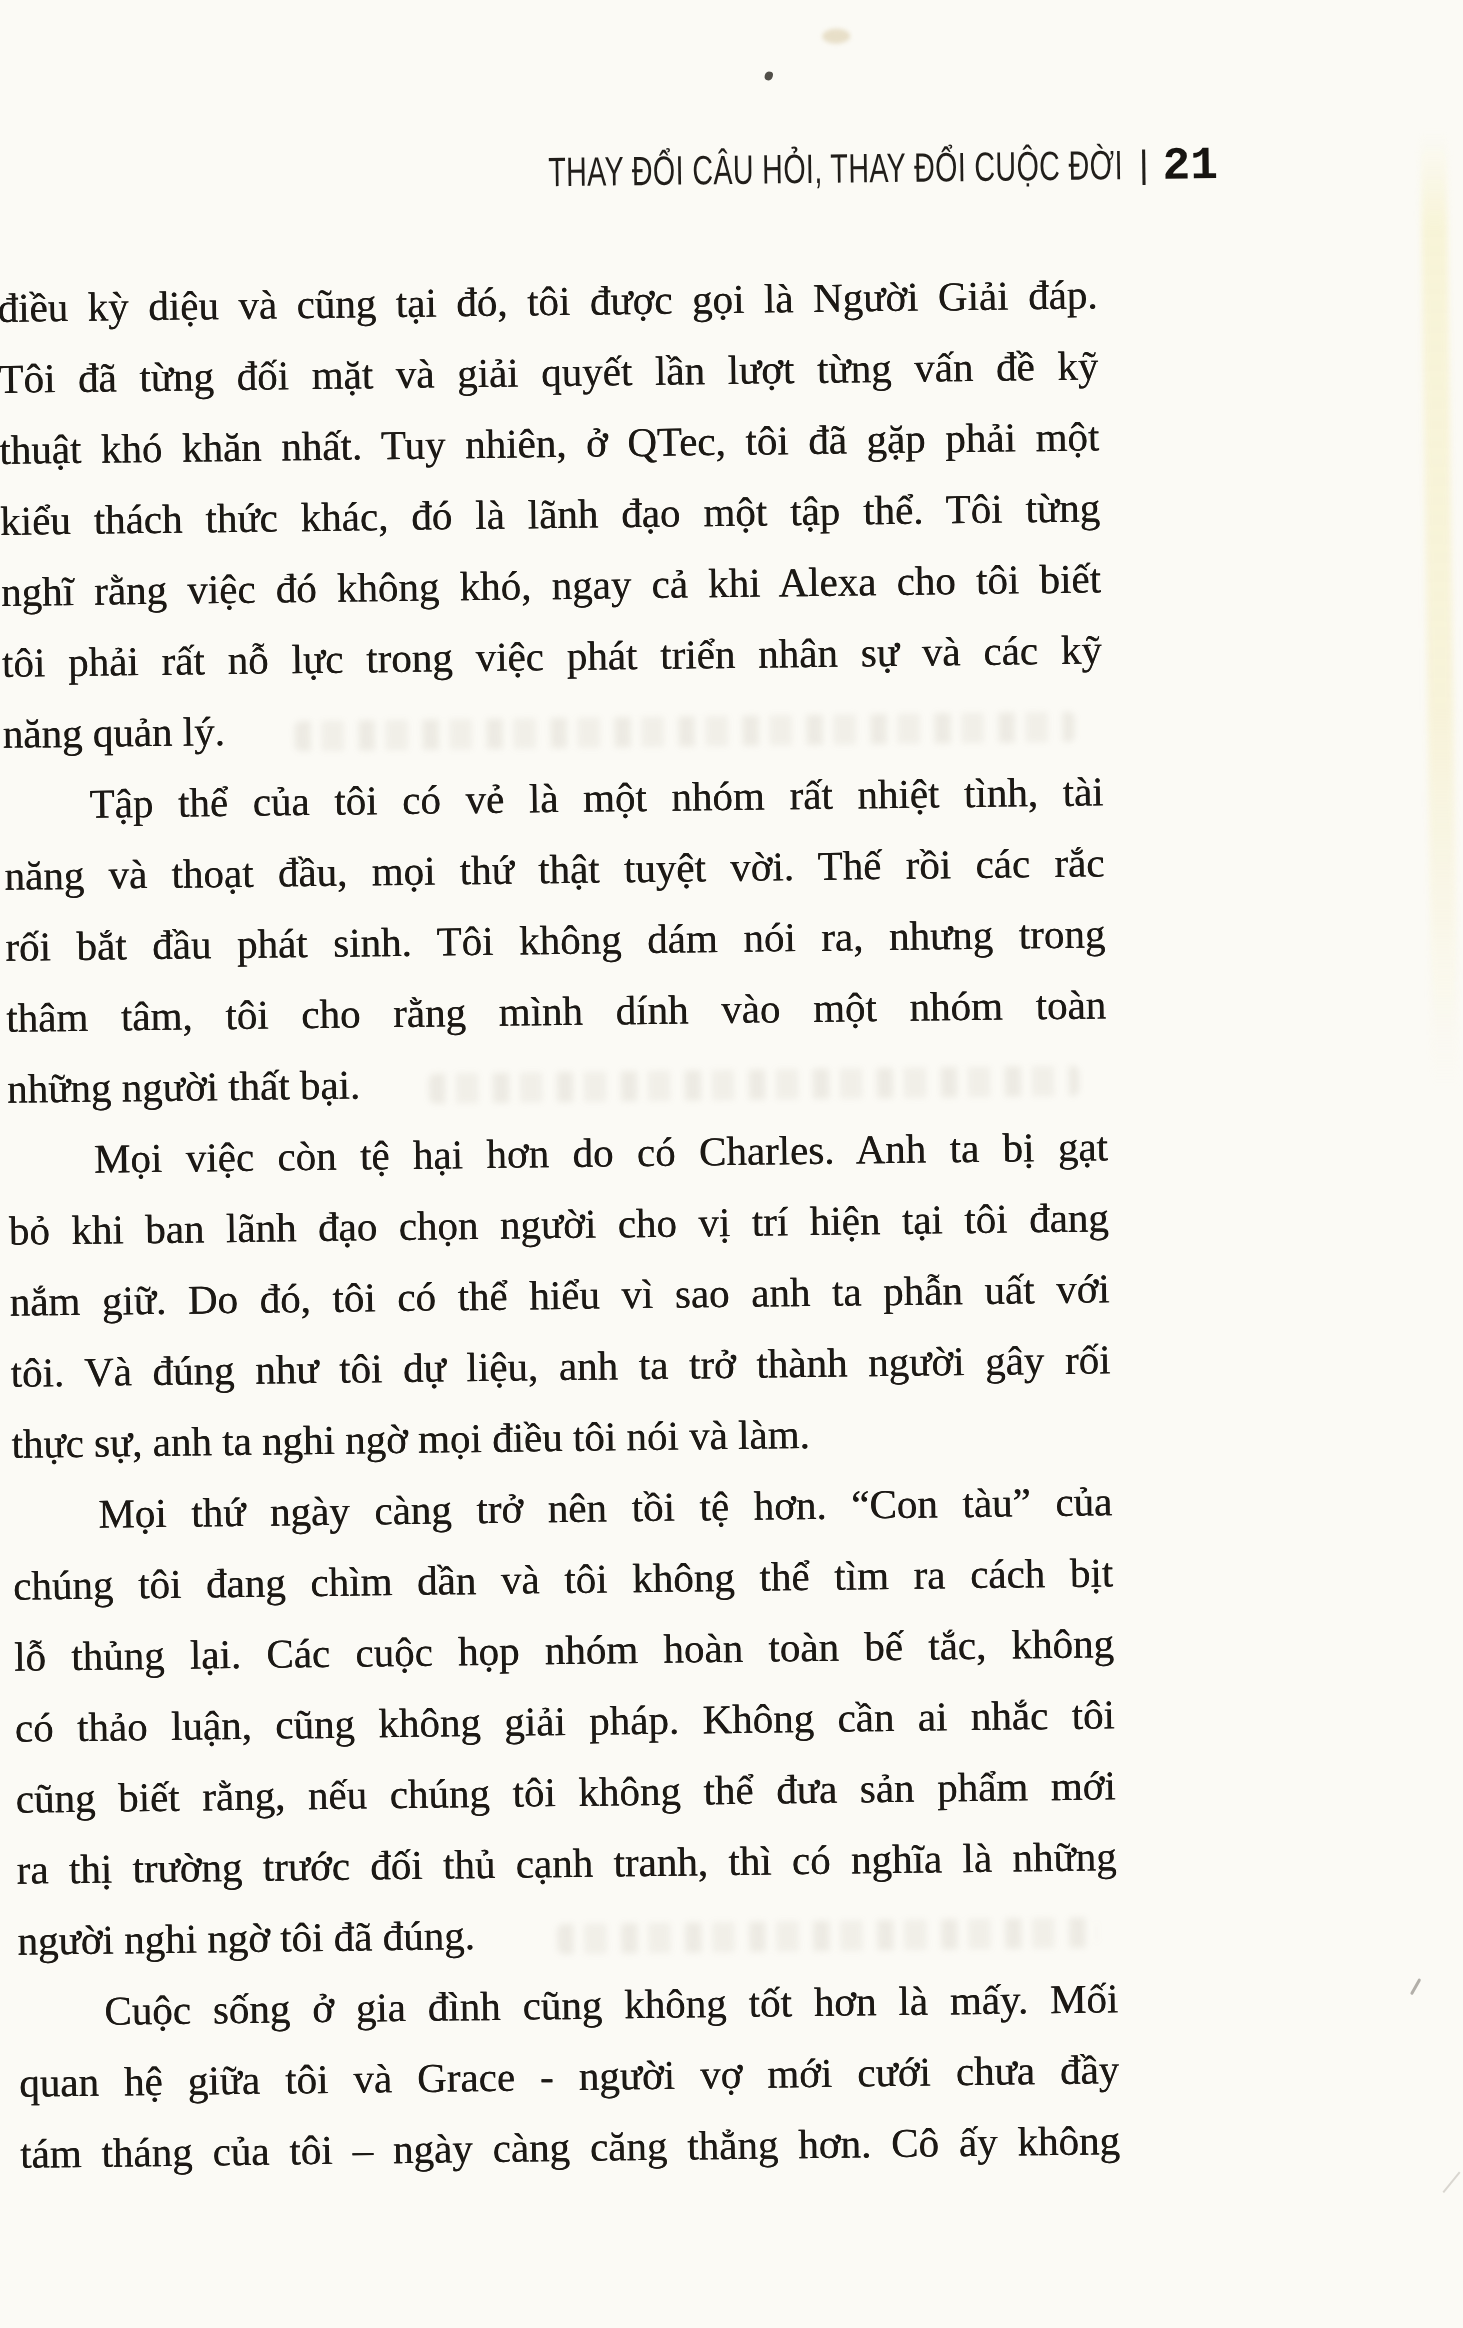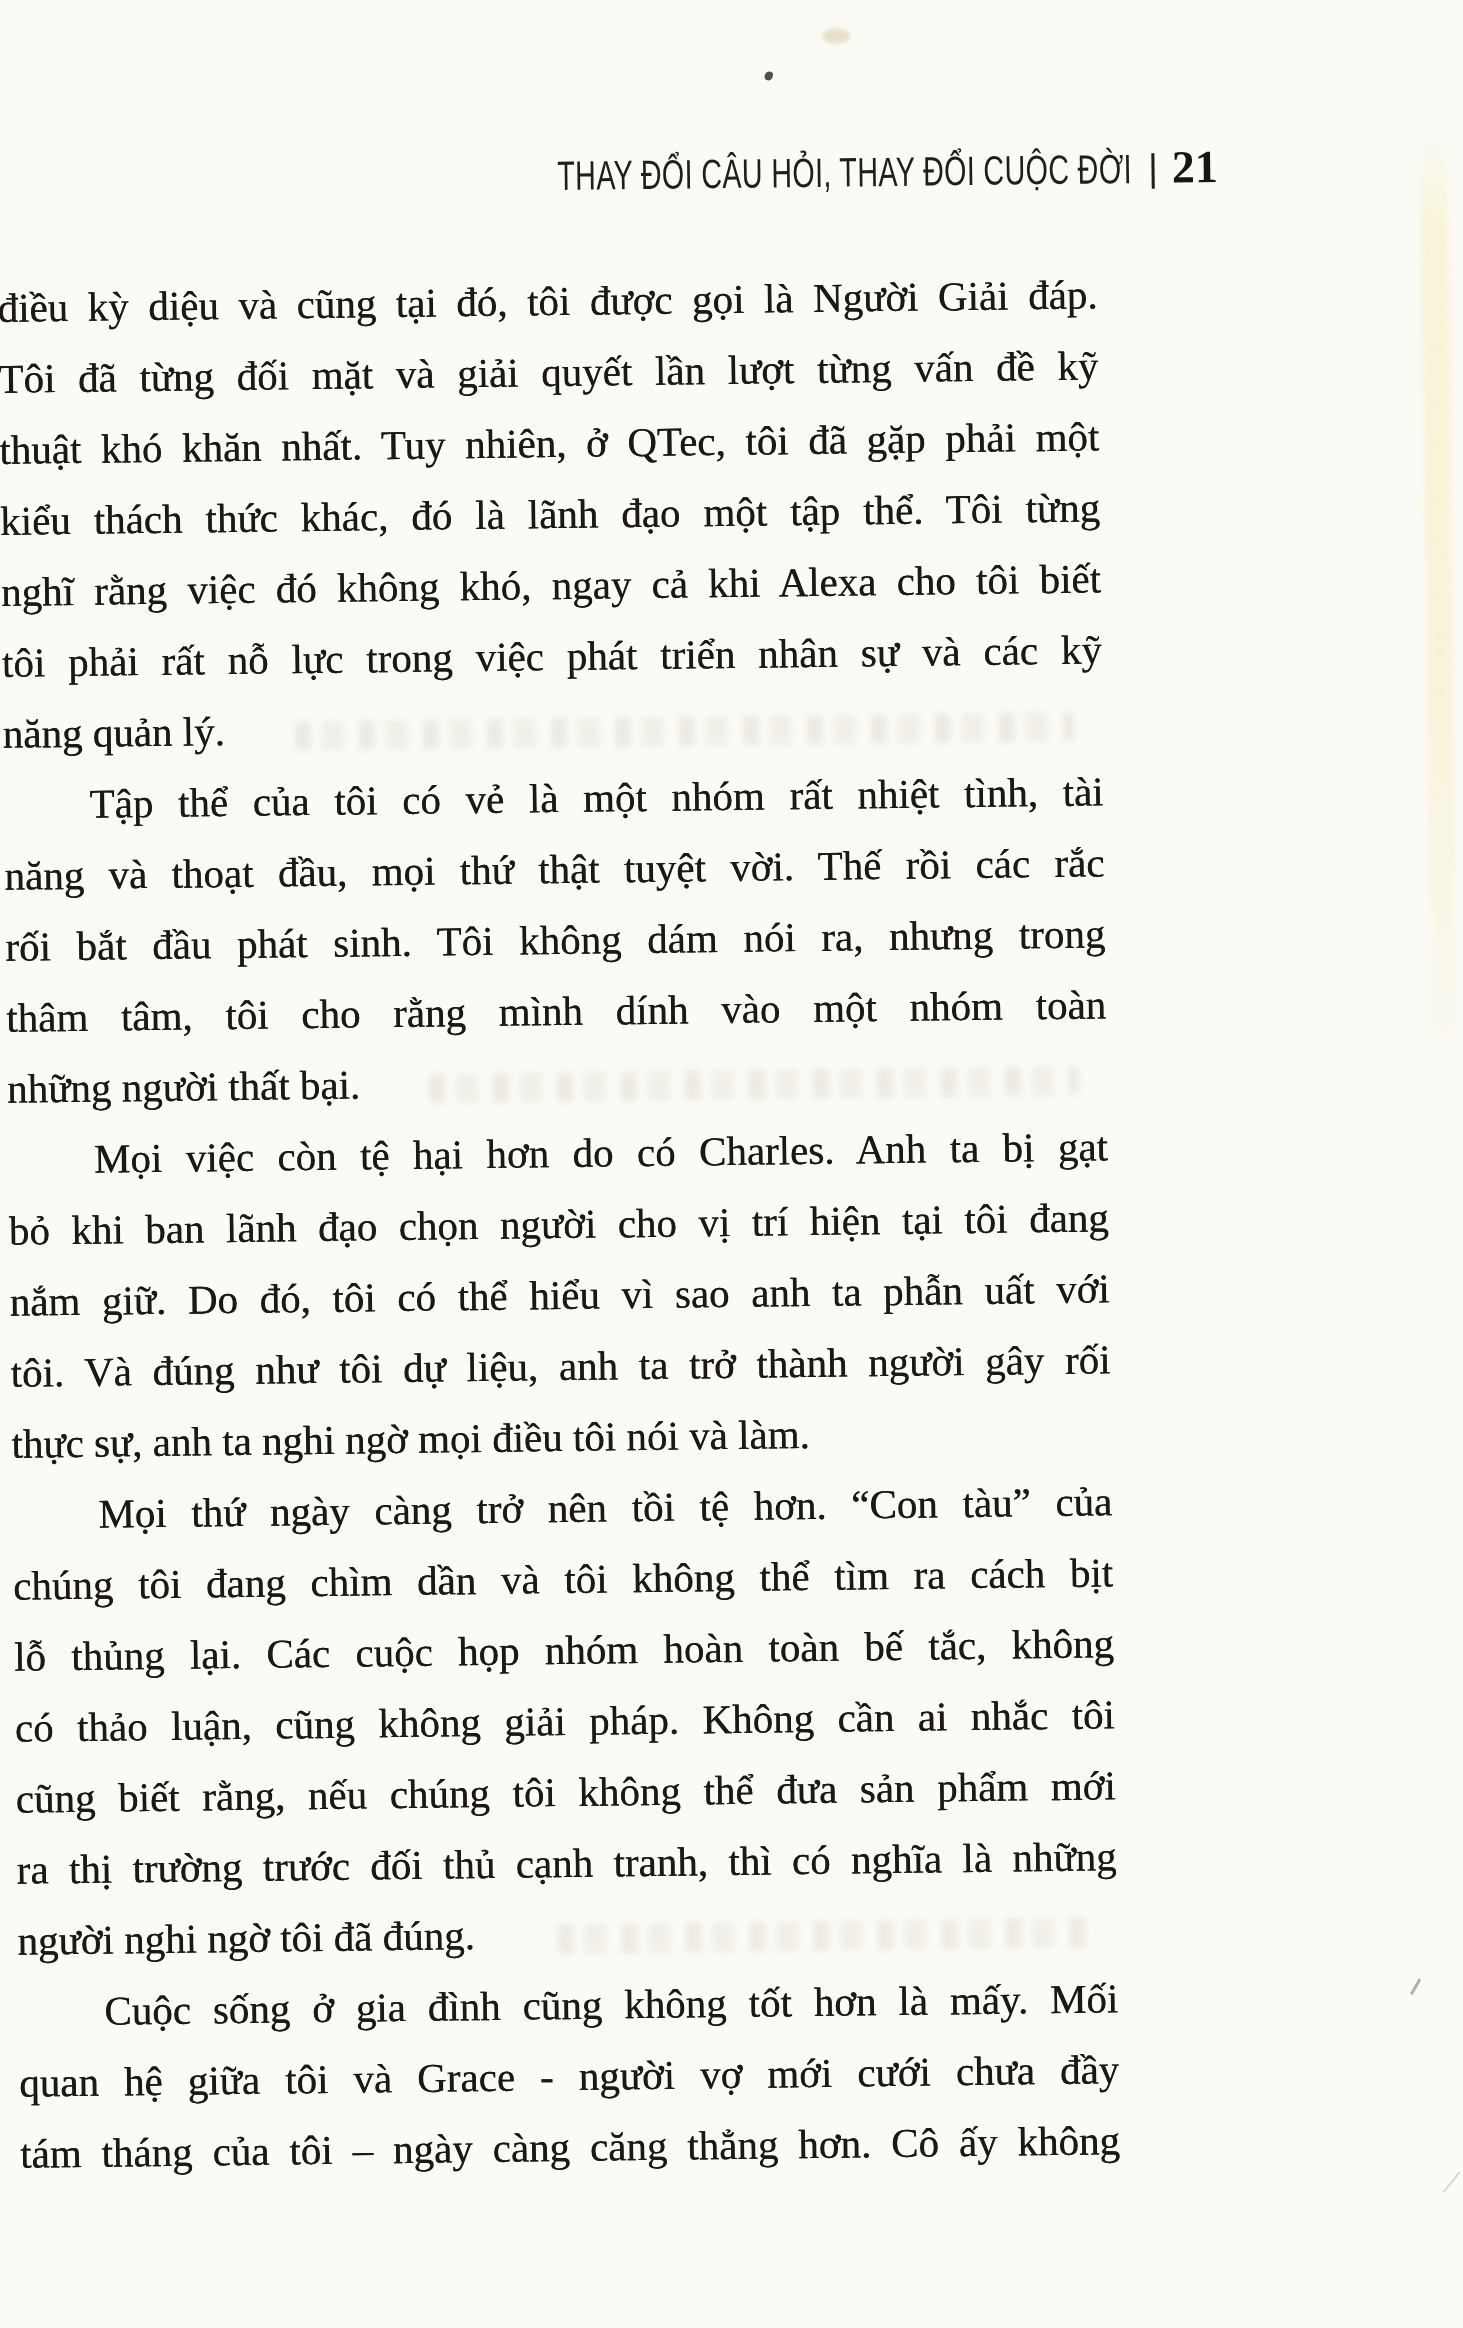--- a/index.html
+++ b/index.html
@@ -36,21 +36,21 @@
     font-size:41px; font-weight:400; letter-spacing:0.5px;
   }
   .runhead-sep {
     display:inline-block;
     font-family:"Liberation Sans","DejaVu Sans",sans-serif;
     font-size:38px; font-weight:400;
     padding:0 14px 0 16px;
     position:relative; top:-2px;
   }
   .runhead-num {
-    font-family:Liberation Serif, serif;
+    font-family:Liberation Mono, monospace;
     font-size:46px; font-weight:700;
     color:#171411;
   }
 
   
   .textblock {
     position:absolute; left:8px; top:264px; width:1100px;
     font-size:41px;
     color:#1c1915;
   }

